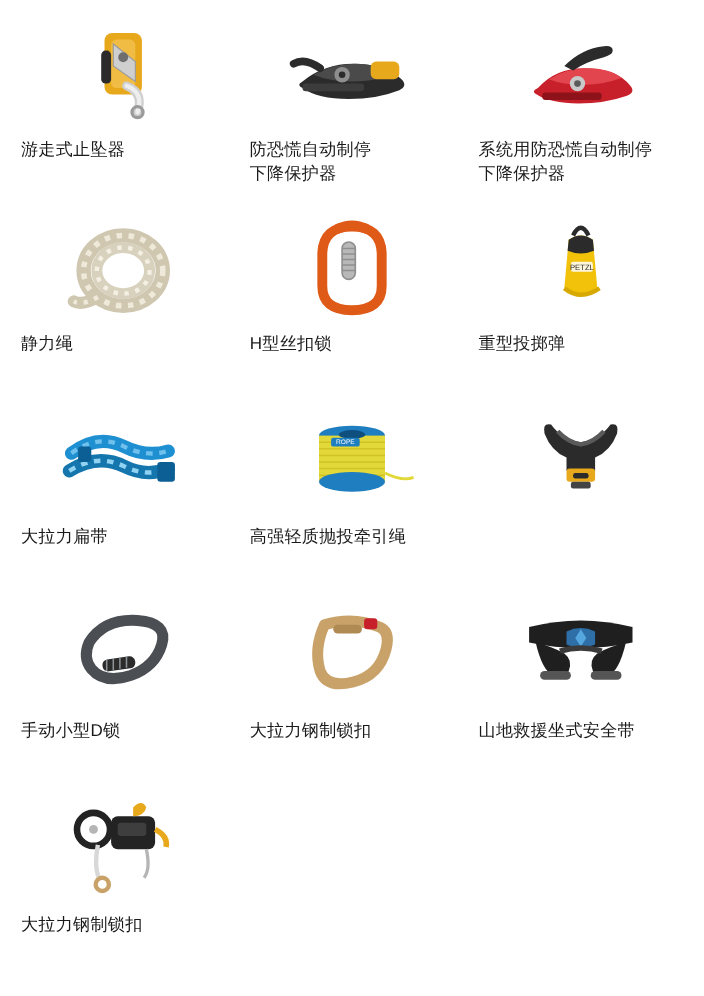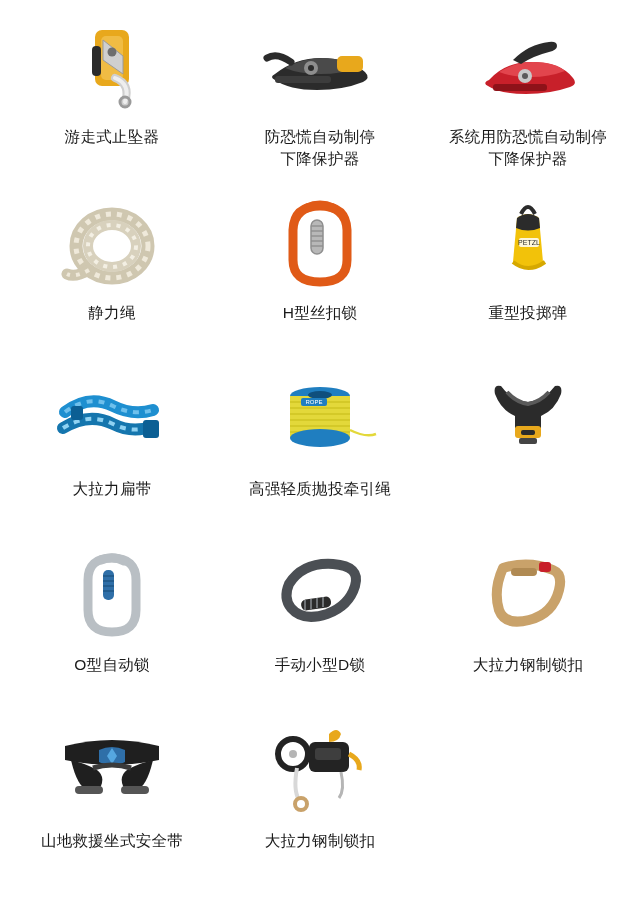--- a/index.html
+++ b/index.html
@@ -34,21 +34,20 @@
     width: 150px;
     height: 104px;
     display: flex;
     align-items: center;
     justify-content: center;
     position: relative;
   }
   .caption {
     margin-top: 6px;
     width: 186px;
-    text-align: center;
     font-size: 15.5px;
     line-height: 1.45;
     color: #1a1a1a;
     letter-spacing: 0.3px;
   }
   svg { display: block; }
 </style>
 </head>
 <body>
 
@@ -192,36 +191,20 @@
       <svg width="150" height="104" viewBox="0 0 150 104">
         <path d="M48 18 q10 14 27 16 q17 -2 27 -16 q8 -2 6 8 q-6 16 -20 22 l0 12 q-13 6 -26 0 l0 -12 q-14 -6 -20 -22 q-2 -10 6 -8 z" fill="#2b2b2b"></path>
         <path d="M54 24 q9 10 21 12 q12 -2 21 -12" stroke="#5a5a5a" stroke-width="4" fill="none"></path>
         <rect x="62" y="58" width="26" height="12" rx="3" fill="#e8a81c"></rect>
         <rect x="68" y="62" width="14" height="5" rx="2" fill="#2b2b2b"></rect>
         <rect x="66" y="70" width="18" height="6" rx="2" fill="#444444"></rect>
       </svg>
     </div>
   </div>
 
-  <div class="cell">
-    <div class="thumb">
-      <svg width="150" height="104" viewBox="0 0 150 104">
-        <path d="M75 14 q24 0 24 22 l0 30 q0 22 -24 22 q-24 0 -24 -22 l0 -30 q0 -22 24 -22 z" fill="none" stroke="#b9bfc4" stroke-width="9"></path>
-        <rect x="66" y="26" width="11" height="30" rx="5" fill="#2f6fa8"></rect>
-        <g stroke="#1d5381" stroke-width="1.3">
-          <line x1="66" y1="32" x2="77" y2="32"></line>
-            <line x1="66" y1="37" x2="77" y2="37"></line>
-          <line x1="66" y1="42" x2="77" y2="42"></line>
-            <line x1="66" y1="47" x2="77" y2="47"></line>
-        </g>
-        <path d="M64 16 q12 -5 23 1" stroke="#b9bfc4" stroke-width="9" fill="none" stroke-linecap="round"></path>
-      </svg>
-    </div>
-    <div class="caption">O型自动锁</div>
-  </div>
 
   <div class="cell">
     <div class="thumb">
       <svg width="150" height="104" viewBox="0 0 150 104">
         <path d="M44 40 q14 -22 44 -20 q28 2 22 22 q-6 20 -28 28 q-24 8 -36 -6 q-8 -10 -2 -24 z" fill="none" stroke="#4b4f54" stroke-width="10" stroke-linejoin="round"></path>
         <rect x="56" y="54" width="30" height="11" rx="5" fill="#2b2b2b" transform="rotate(-8 71 59)"></rect>
         <g stroke="#8d9297" stroke-width="1.4">
           <line x1="60" y1="56" x2="60" y2="66"></line>
             <line x1="66" y1="55" x2="66" y2="65"></line>
           <line x1="72" y1="54" x2="72" y2="64"></line>

